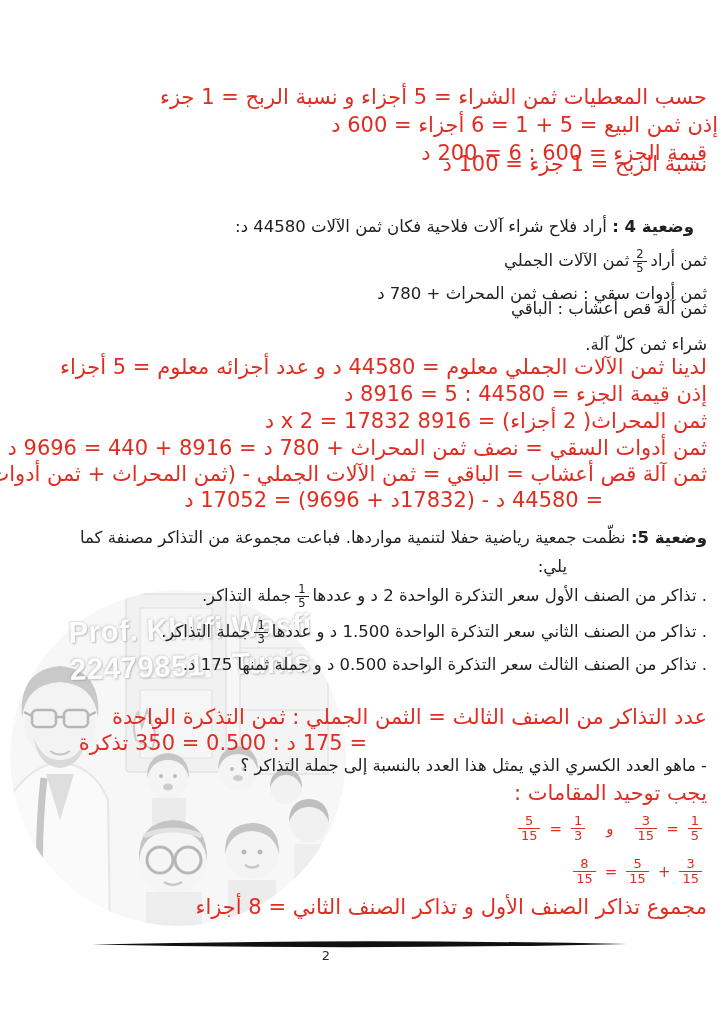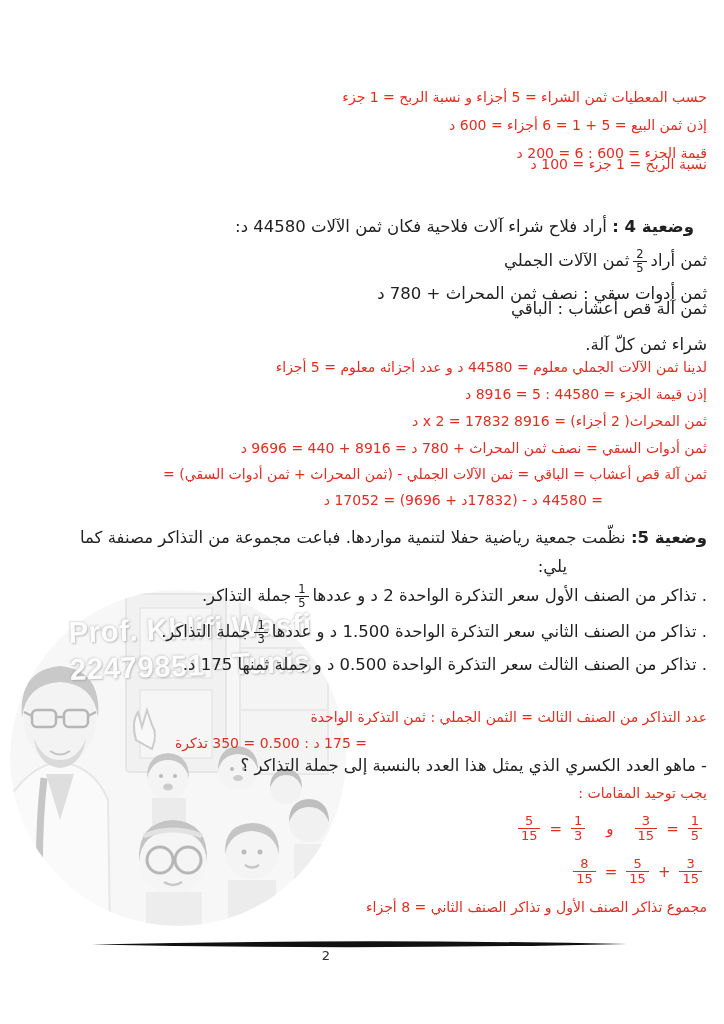--- a/index.html
+++ b/index.html
@@ -6,21 +6,21 @@
   .page{
     position:relative;width:724px;height:1024px;background:#ffffff;overflow:hidden;
     font-family:"DejaVu Sans", sans-serif;
   }
   
   .line{
     position:absolute;direction:rtl;text-align:right;white-space:nowrap;
     height:22px;line-height:22px;z-index:3;
   }
   .black{color:#212121;font-size:16.5px;}
-  .red{color:#e02d22;font-size:14px;}
+  .red{color:#e02d22;font-size:21px;}
   .b{font-weight:bold;}
   .fline{display:inline-flex;align-items:center;}
   
   .frac{display:inline-block;vertical-align:middle;text-align:center;
         font-size:11.5px;line-height:1.1;margin:0 4px;}
   .frac .fn{display:block;border-bottom:1.3px solid currentColor;padding:0 3px;}
   .frac .fd{display:block;padding:0 3px;}
   
   .eq{position:absolute;direction:ltr;display:inline-flex;align-items:center;
       color:#e02d22;font-size:14px;z-index:3;}
@@ -114,21 +114,21 @@
         <rect x="288" y="258" width="60" height="90" fill="#dedede"></rect>
       </g>
     </svg>
     <div class="wm-text">
       <div>Prof. Khlifi Wasfi</div>
       <div>22479851 - Tunis</div>
     </div>
   </div>
 
   <div class="line red" style="top:86px;right:17px">حسب المعطيات ثمن الشراء = 5 أجزاء و نسبة الربح = 1 جزء</div>
-  <div class="line red" style="top:114px;right:17px">إذن ثمن البيع = 5 + 1 = 6 أجزاء = 600 د</div>
+  <div class="line red" style="top:114px;right:6px">إذن ثمن البيع = 5 + 1 = 6 أجزاء = 600 د</div>
   <div class="line red" style="top:142px;right:17px">قيمة الجزء = 600 : 6 = 200 د</div>
   <div class="line red" style="top:153px;right:17px">نسبة الربح = 1 جزء = 100 د</div>
 
   <div class="line black" style="top:216px;right:30px">
     <span class="b">وضعية 4 :</span>
     <span>أراد فلاح شراء آلات فلاحية فكان ثمن الآلات 44580 د:</span>
   </div>
   <div class="line black fline" style="top:243px;right:17px;height:36px">
     <span>ثمن أراد</span>
     <span class="frac">

